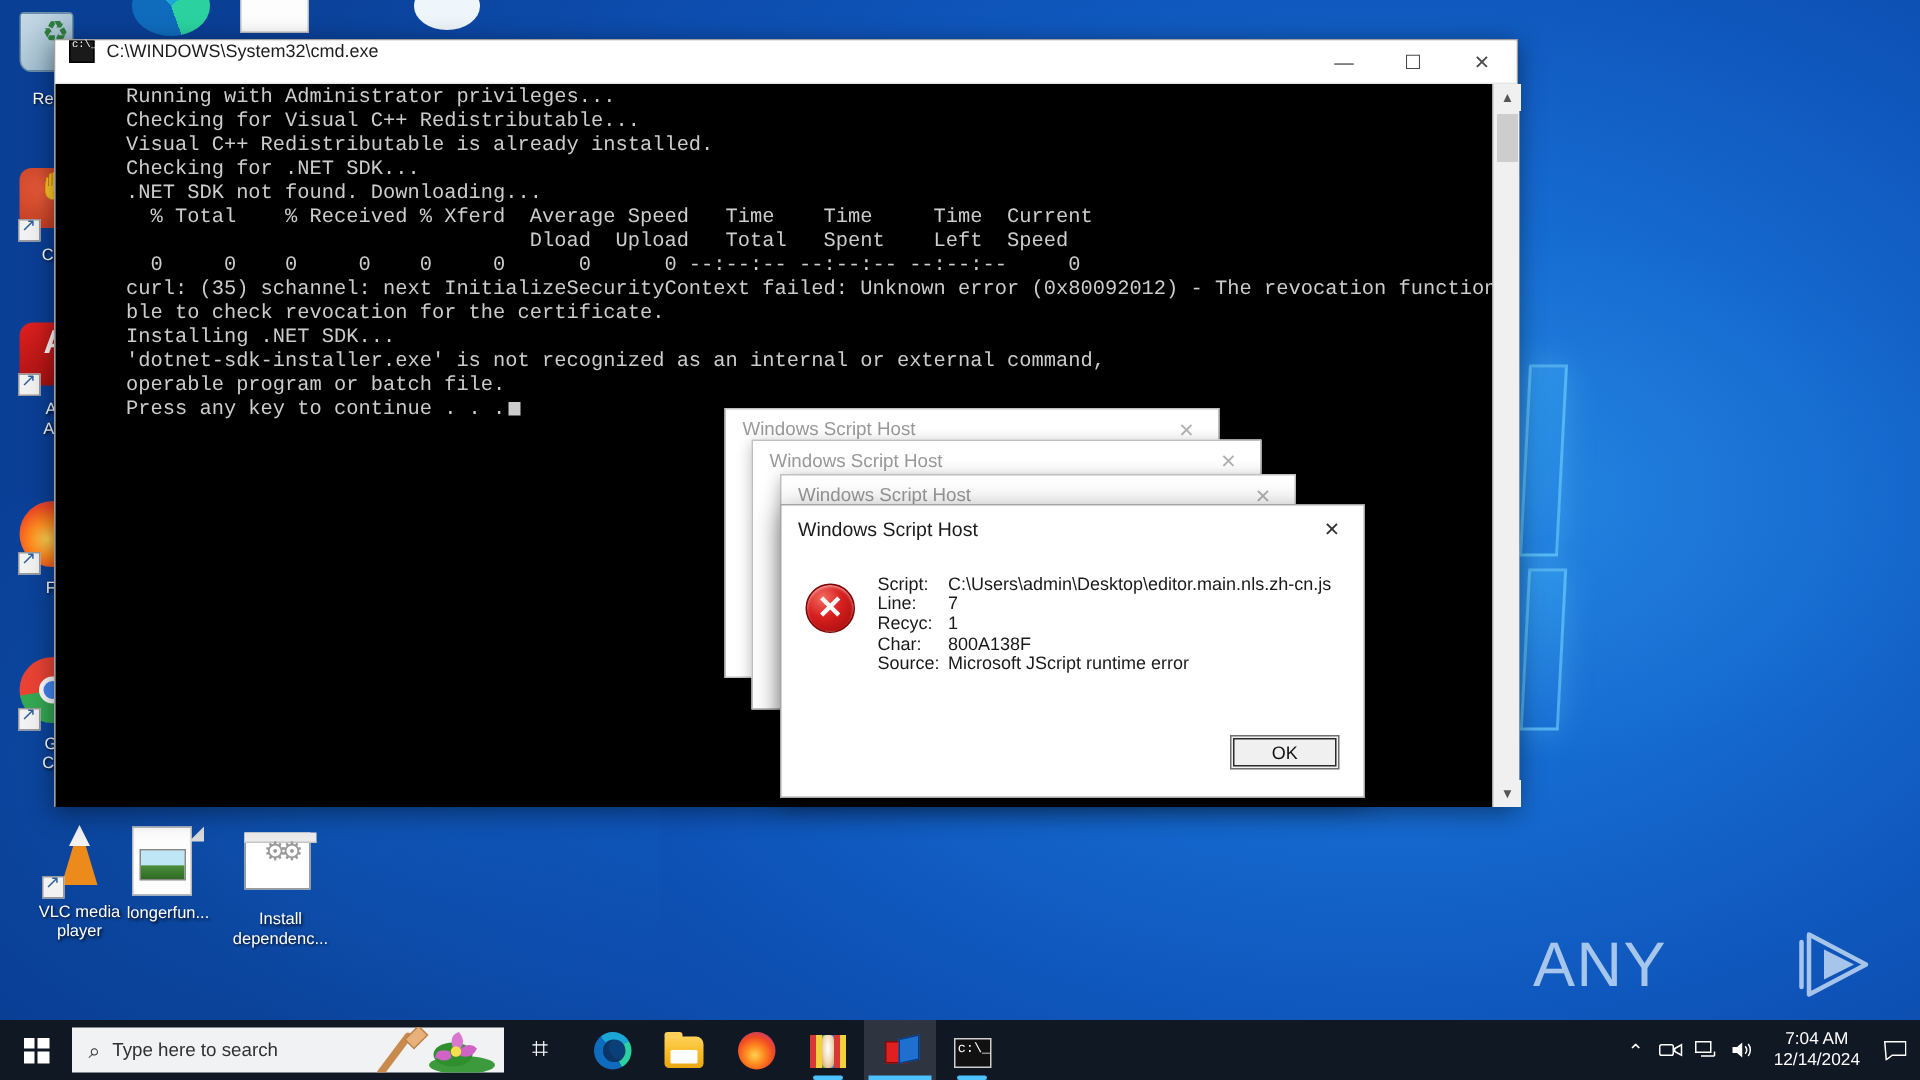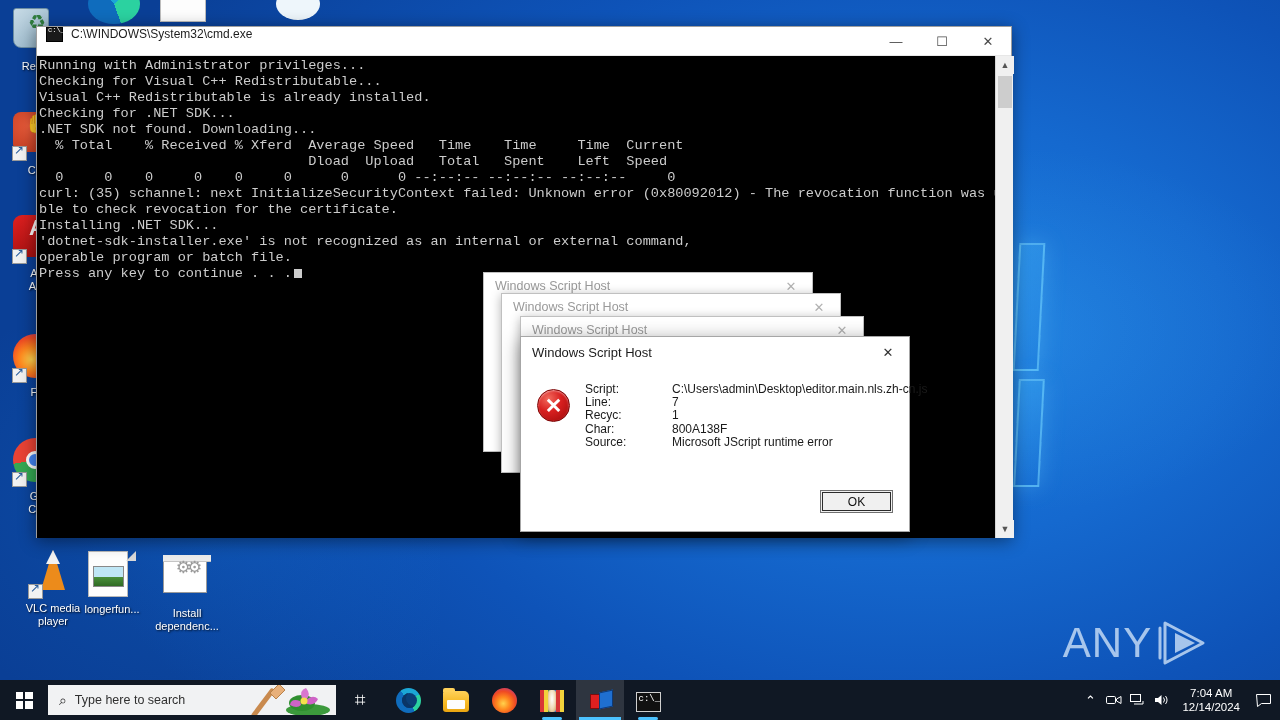--- a/index.html
+++ b/index.html
@@ -102,21 +102,21 @@
   .ic-gears { width:44px !important; height:38px !important; margin-top:5px; background:#fff; border:1px solid #9a9a9a; }
   .ic-gears::before { content:""; position:absolute; left:0; right:0; top:0; height:6px; background:#ececec; border-bottom:1px solid #c5c5c5; }
   .ic-gears::after { content:"⚙⚙"; position:absolute; left:0; right:0; top:6px; font-size:17px; color:#9b9b9b; text-shadow:none; letter-spacing:-4px; }
 
   
   .topcrop { position:absolute; }
 
   
   #anyrun {
     position: absolute; left: 1022px; top: 612px; width: 228px; height: 62px;
-    display: flex; align-items: center; justify-content: center; gap: 5px;
+    display: flex; align-items: center; justify-content: space-between; gap: 5px;
     color: rgba(205,225,248,0.80); font-size: 42px; letter-spacing: 1px;
     font-family: "Liberation Sans", sans-serif; user-select: none;
   }
   #anyrun .ar-tri {
     width: 52px; height: 48px; position: relative;
   }
   #anyrun .ar-tri svg { display:block; }
 
   
   #cmd-window {
@@ -136,21 +136,21 @@
     content: "c:\\_"; position: absolute; left: 1px; top: -2px;
     font-family: "Liberation Mono", monospace; font-size: 7px; color: #fff;
   }
   #cmd-title { font-size: 12px; color: #1d1d1d; flex: 1; }
   .cmd-btn {
     width: 46px; height: 29px; display: flex; align-items: center; justify-content: center;
     font-size: 13px; color: #4a4a4a; flex: none;
   }
   #cmd-body {
     position: absolute; left: 0; top: 29px; width: 976px; height: 482px;
-    background: #000; display: flex;
+    background: #000; display: flex; padding-left: 45px;
   }
   #cmd-console {
     flex: 1; padding: 2px 0 0 2px; overflow: hidden;
     font-family: "Liberation Mono", "DejaVu Sans Mono", monospace;
     font-size: 13.6px; line-height: 16px; color: #cccccc;
     white-space: pre;
   }
   #cmd-console .line { height: 16px; }
   .caret { display:inline-block; width:8px; height:9px; background:#cccccc; vertical-align:-1px; margin-left:2px; }
 
@@ -206,21 +206,21 @@
     border: 1px solid #7e0505;
     box-shadow: inset 0 1px 2px rgba(255,255,255,0.55);
   }
   #err-icon .xmark {
     position: absolute; inset: 0; display: flex; align-items: center; justify-content: center;
     color: #fff; font-size: 21px; font-weight: bold; line-height: 1;
   }
   #wsh-fields { font-size: 12px; color: #1a1a1a; }
   #wsh-fields .row { display: flex; height: 13.2px; line-height: 13.2px; }
   #wsh-fields .k { width: 47px; flex: none; }
-  #wsh-fields .v { white-space: nowrap; margin-left: 40px; }
+  #wsh-fields .v { white-space: nowrap; }
   #wsh-okrow { position: absolute; right: 16px; bottom: 18px; }
   #wsh-ok {
     width: 73px; height: 23px; background: #f0f0f0;
     border: 1px solid #707070; outline: 1px solid #2b2b2b; outline-offset: -3px;
     font-size: 12px; color: #111; display: flex; align-items: center; justify-content: center;
     font-family: "Liberation Sans", sans-serif;
   }
 
   
   #taskbar {

